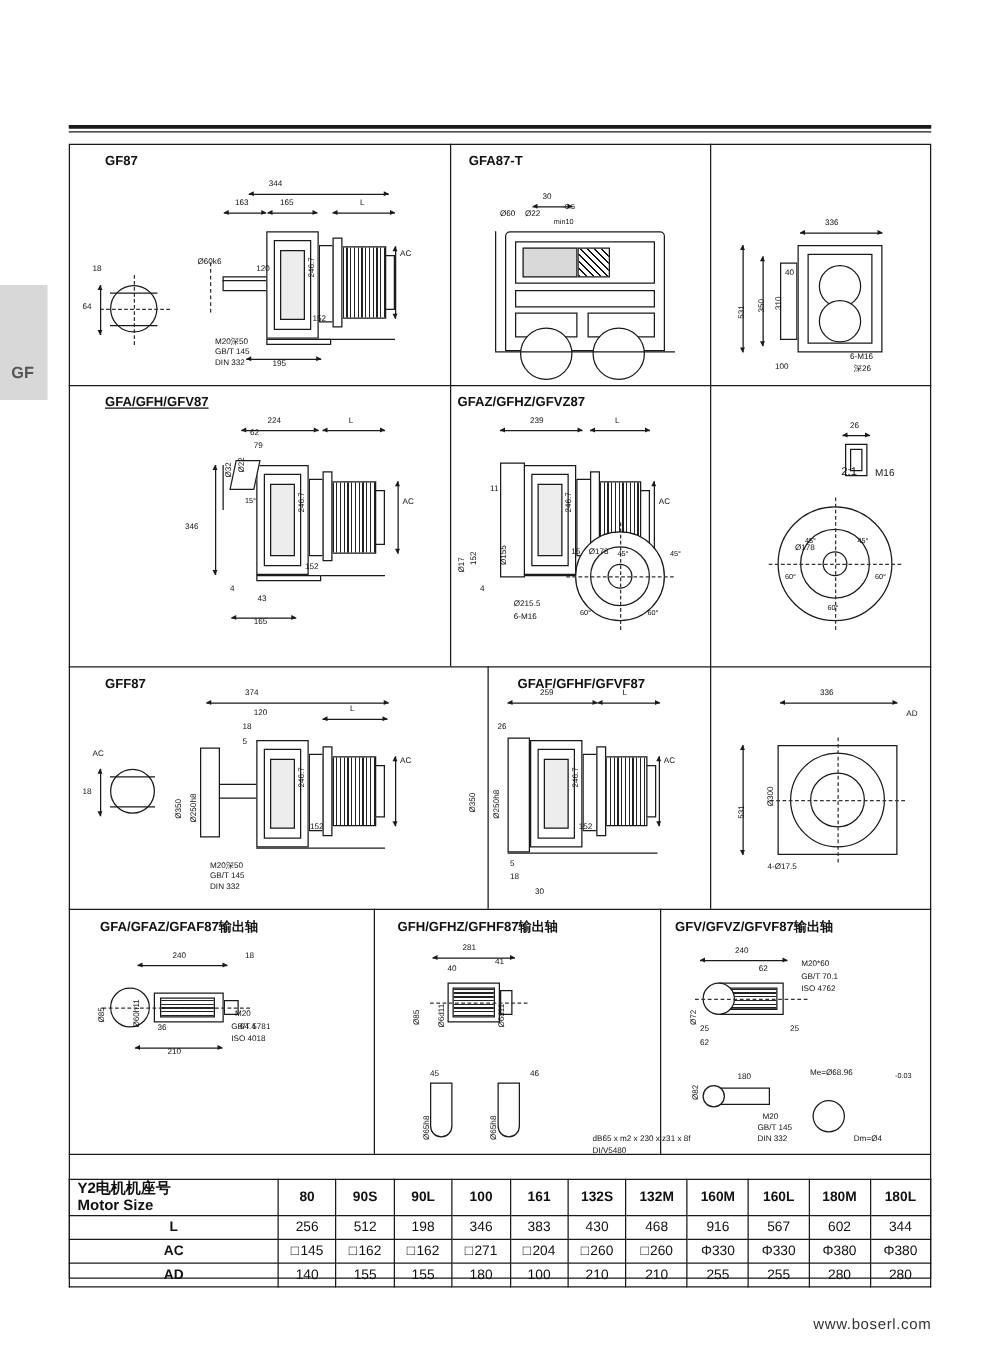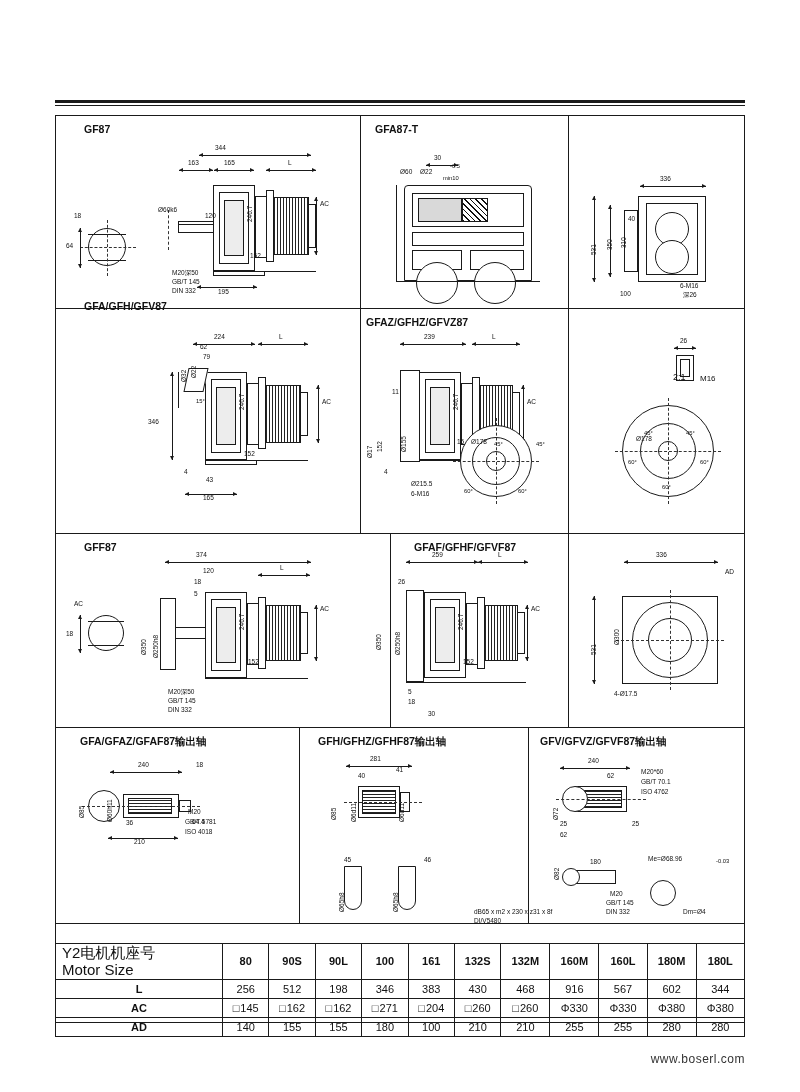--- a/index.html
+++ b/index.html
@@ -50,50 +50,53 @@
   .dimv{position:absolute;width:1px;background:#1a1a1a;}
   .dimv:before,.dimv:after{content:"";position:absolute;left:-2px;width:0;height:0;border-left:2.5px solid transparent;border-right:2.5px solid transparent;}
   .dimv:before{top:0;border-bottom:4px solid #1a1a1a;}
   .dimv:after{bottom:0;border-top:4px solid #1a1a1a;}
 
   
   .tbl{position:absolute;left:55px;top:943px;width:690px;border-collapse:collapse;}
   .tbl td{border:1px solid #1a1a1a;font-size:11px;text-align:center;height:18px;padding:0;color:#111;}
   .tbl td.head{font-weight:bold;}
   .tbl td.rowlbl{font-weight:bold;font-size:11px;}
-  .tbl td.cnlbl{font-size:15px;font-weight:normal;text-align:left;padding-left:6px;line-height:1.15;}
+  .tbl td.cnlbl{font-size:12px;font-weight:bold;text-align:left;padding-left:6px;line-height:1.15;}
   .sq:before{content:"\25A1";margin-right:1px;}
 
   .footer{position:absolute;right:55px;top:1052px;font-size:12px;color:#333;letter-spacing:.5px;}
 </style>
 </head>
 <body>
 
 <div class="page">
 
   <div class="toprule"></div>
   <div class="toprule2"></div>
 
+  <div class="sidetab">
+    <span>GF</span>
+  </div>
 
   <div class="frame"></div>
 
   <div class="hline" style="left:55px;top:308px;width:690px;"></div>
   <div class="hline" style="left:55px;top:533px;width:690px;"></div>
   <div class="hline" style="left:55px;top:727px;width:690px;"></div>
   <div class="vline" style="left:360px;top:115px;height:418px;"></div>
   <div class="vline" style="left:568px;top:115px;height:418px;"></div>
   <div class="vline" style="left:390px;top:533px;height:194px;"></div>
   <div class="vline" style="left:568px;top:533px;height:194px;"></div>
   <div class="vline" style="left:299px;top:727px;height:196px;"></div>
   <div class="vline" style="left:528px;top:727px;height:196px;"></div>
   <div class="hline" style="left:55px;top:923px;width:690px;"></div>
 
   <div class="cellTitle" style="left:84px;top:123px;">GF87</div>
   <div class="cellTitle" style="left:375px;top:123px;">GFA87-T</div>
-  <div class="cellTitle" style="left:84px;top:300px;">GFA/GFH/GFV87</div>
+  <div class="cellTitle" style="left:84px;top:316px;text-decoration:underline;">GFA/GFH/GFV87</div>
   <div class="cellTitle" style="left:366px;top:316px;">GFAZ/GFHZ/GFVZ87</div>
   <div class="cellTitle" style="left:84px;top:541px;">GFF87</div>
   <div class="cellTitle" style="left:414px;top:541px;">GFAF/GFHF/GFVF87</div>
   <div class="cellTitle" style="left:80px;top:735px;">GFA/GFAZ/GFAF87输出轴</div>
   <div class="cellTitle" style="left:318px;top:735px;">GFH/GFHZ/GFHF87输出轴</div>
   <div class="cellTitle" style="left:540px;top:735px;">GFV/GFVZ/GFVF87输出轴</div>
 
   <div class="circ" style="left:88px;top:228px;width:38px;height:38px;"></div>
   <div class="ln h" style="left:88px;top:234px;width:38px;"></div>
   <div class="ln h" style="left:88px;top:260px;width:38px;"></div>

